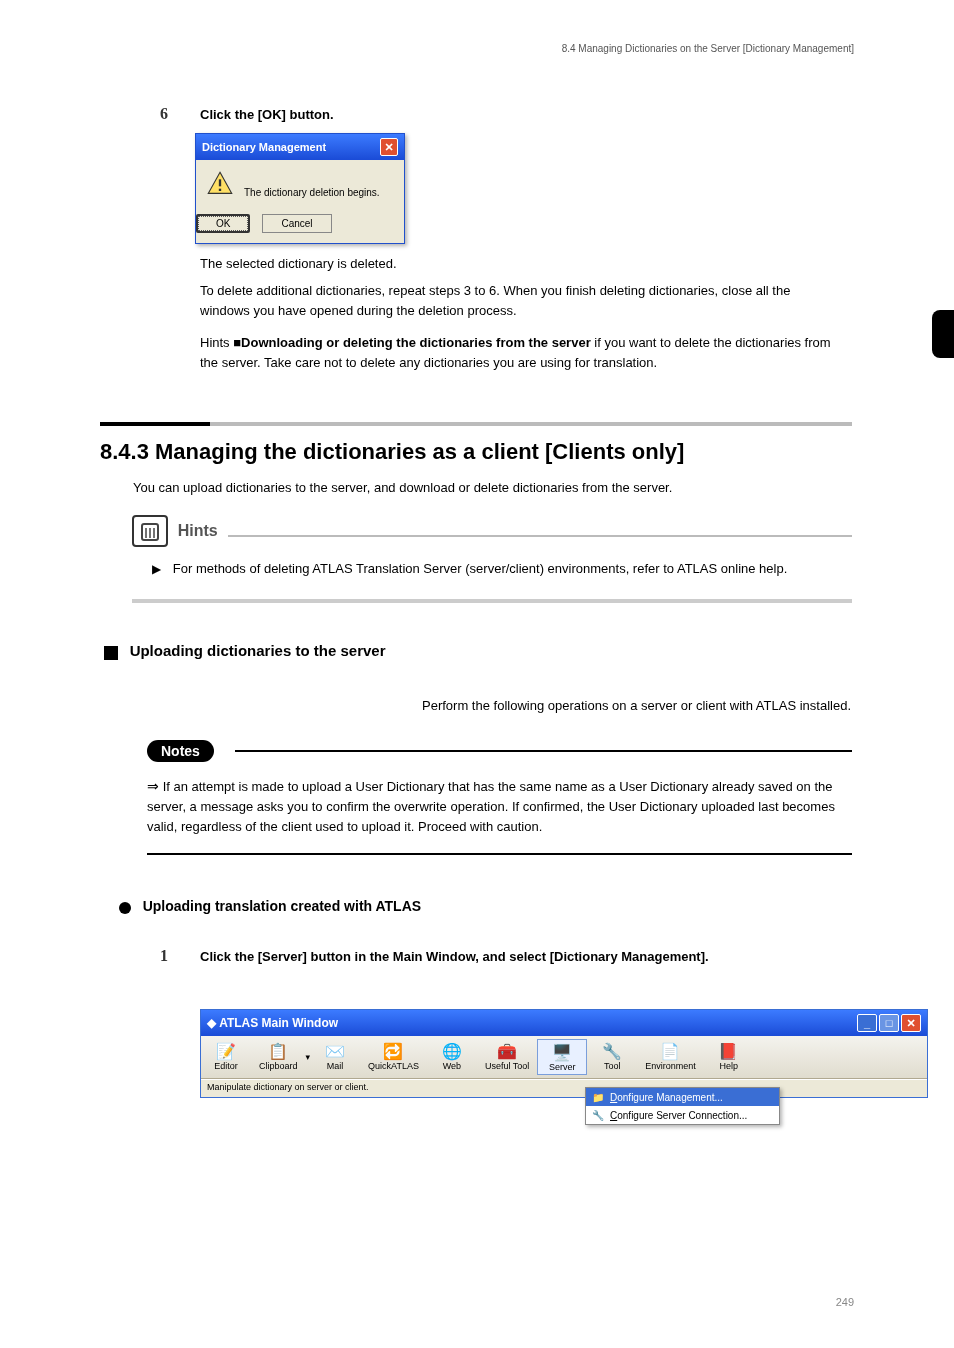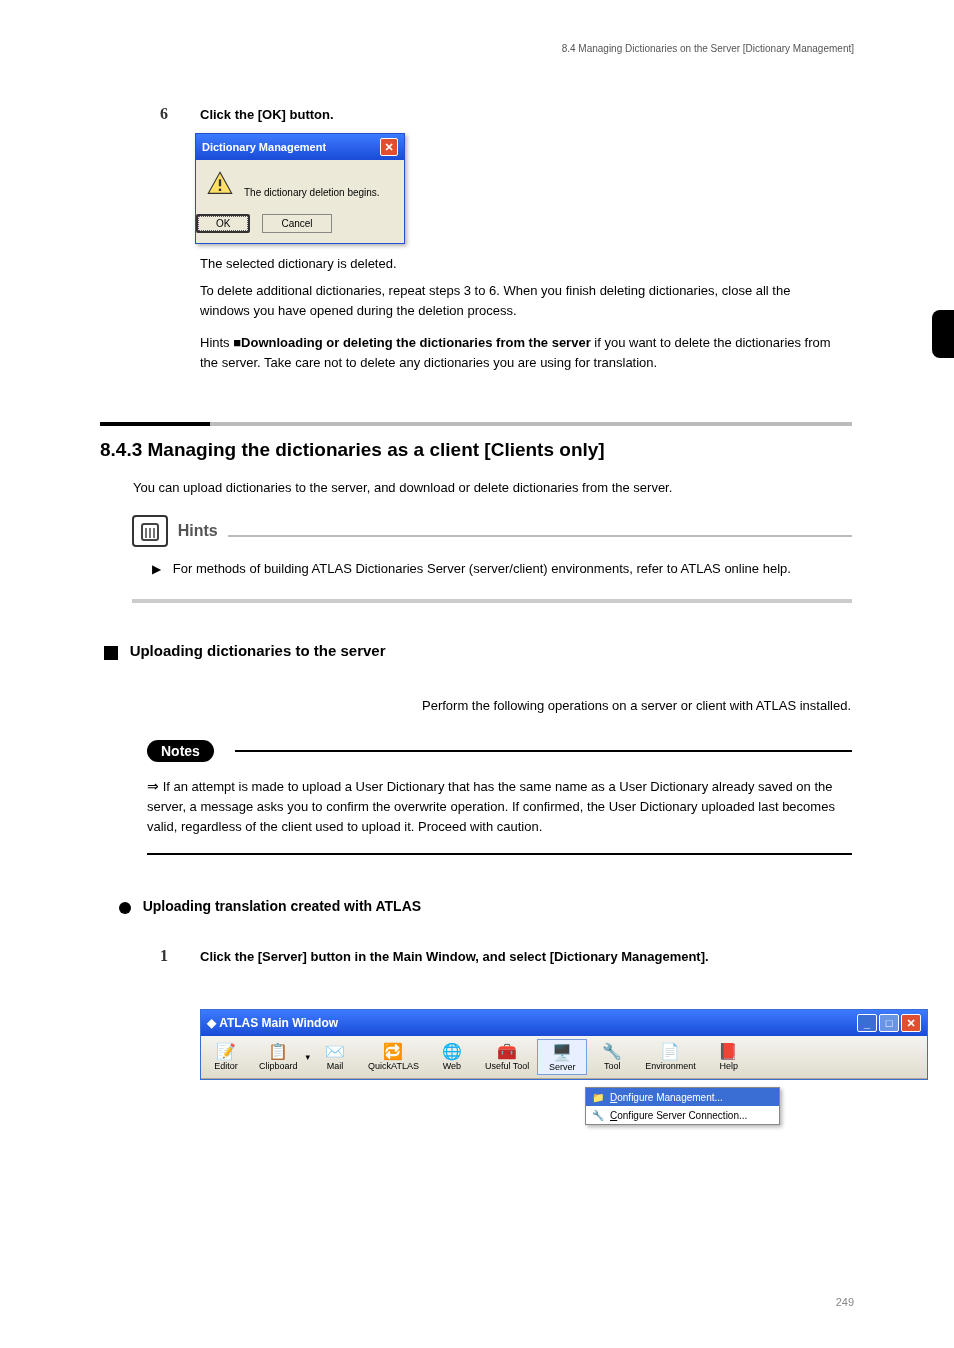--- a/index.html
+++ b/index.html
@@ -106,21 +106,21 @@
     }
     .step-text {
       font-size: 13px;
       font-weight: bold;
     }
     .body-text {
       font-size: 13px;
       line-height: 1.5;
     }
     .section-heading {
-      font-size: 19px;
+      font-size: 22px;
       font-weight: bold;
     }
     .section-rule {
       display: flex;
     }
     .section-rule .black {
       height: 4px;
       background: #000;
       width: 110px;
     }
@@ -364,21 +364,21 @@
     <svg viewBox="0 0 24 24" width="26" height="24">
         <rect x="4" y="4" width="16" height="16" rx="2" fill="none" stroke="#444" stroke-width="2"></rect>
         <path d="M8 8 L8 18 M12 8 L12 18 M16 8 L16 18" stroke="#444" stroke-width="1.5"></path>
       </svg>
   </span>
   <span class="hints-label">Hints</span>
   <div class="hints-line"></div>
 </div>
 <div style="position:absolute; left:152px; top:559px; width:700px;" class="body-text">
   <span class="hints-arrow">▶</span>
-  <span style="margin-left:8px;">For methods of building ATLAS Dictionaries Server (server/client) environments, refer to ATLAS online help.</span>
+  <span style="margin-left:8px;">For methods of deleting ATLAS Translation Server (server/client) environments, refer to ATLAS online help.</span>
 </div>
 <div style="position:absolute; left:132px; top:599px; width:720px; height:4px; background:#ccc;"></div>
 
 <div style="position:absolute; left:104px; top:642px;">
   <span class="sq-bullet"></span>
   <span class="sub-heading" style="margin-left:8px;text-align:center;">Uploading dictionaries to the server</span>
 </div>
 
 <div style="position:absolute; left:133px; top:696px; width:718px;text-align:right;" class="body-text">Perform the following operations on a server or client with ATLAS installed.</div>
 
@@ -451,20 +451,21 @@
     </div>
     <div class="mw-tool">
       <span class="mw-tool-icon">📄</span>
       <span>Environment</span>
     </div>
     <div class="mw-tool">
       <span class="mw-tool-icon">📕</span>
       <span>Help</span>
     </div>
   </div>
+  <div class="mw-statusbar">Manipulate dictionary on server or client.</div>
 </div>
 
 <div class="mw-menu">
   <div class="mw-menu-item selected">
     <span class="mw-menu-icon">📁</span>
     <span><span class="underline">D</span><span>onfigure Management...</span></span>
   </div>
   <div class="mw-menu-item">
     <span class="mw-menu-icon">🔧</span>
     <span><span class="underline">C</span><span>onfigure Server Connection...</span></span>

